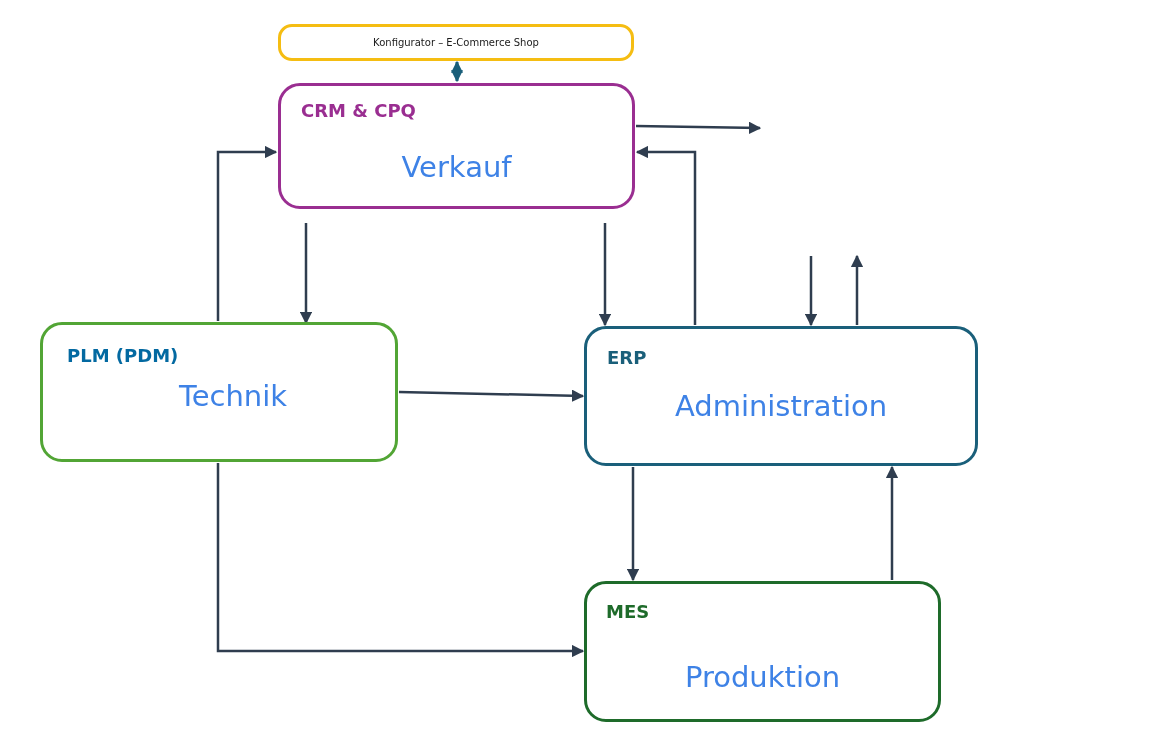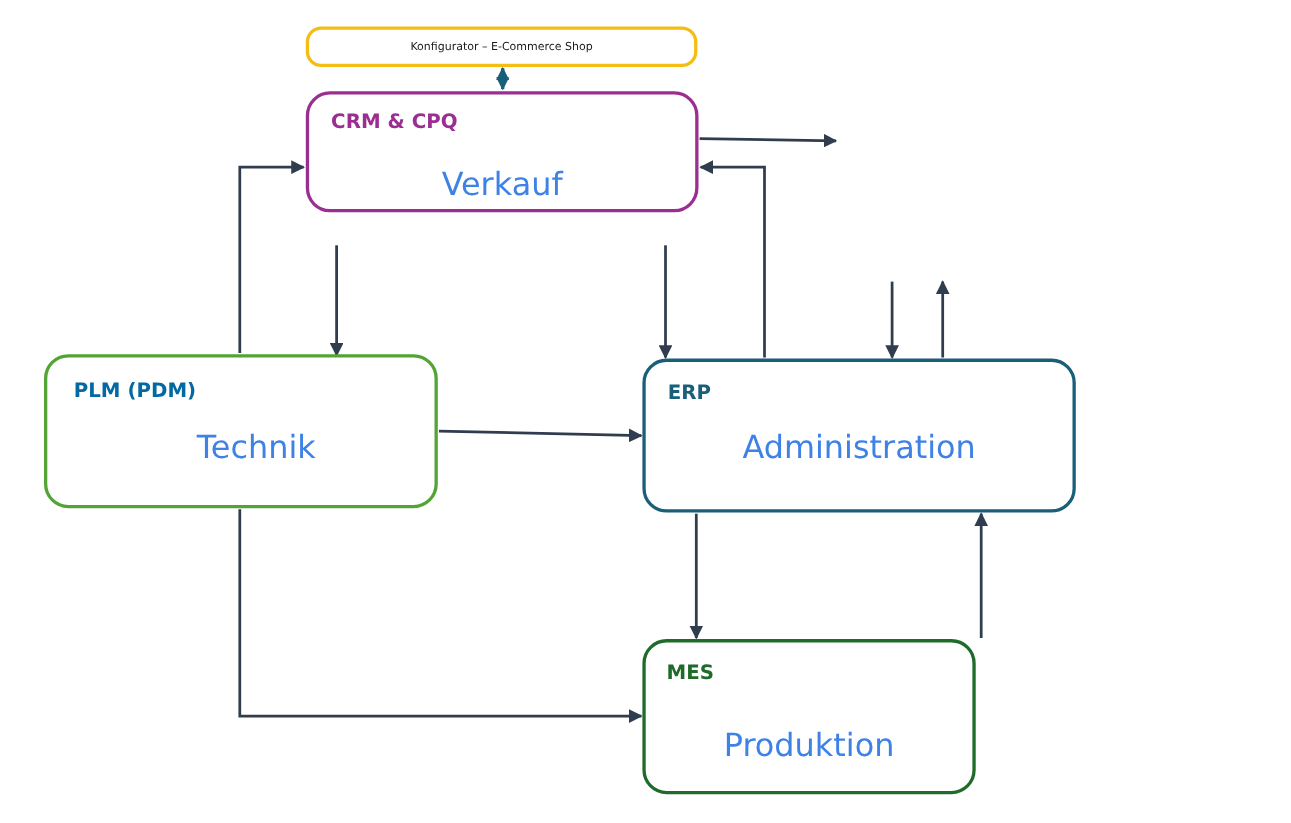--- a/index.html
+++ b/index.html
@@ -5,33 +5,33 @@
     html, body { margin: 0; padding: 0; background: #ffffff; }
     body { width: 1174px; height: 748px; position: relative; overflow: hidden;
            font-family: "Liberation Sans", sans-serif; }
     #diagram { position: absolute; left: 0; top: 0; width: 1174px; height: 748px; }
     .box { position: absolute; box-sizing: border-box; background: #fff; border-style: solid; }
     .box .tag { position: absolute; font-weight: bold; font-size: 18px; font-family: "DejaVu Sans", sans-serif; }
     .box .main { position: absolute; left: 0; right: 0; text-align: center; font-size: 29px; color: #3e82e6;
                  font-family: "DejaVu Sans", sans-serif; }
     #konfig { left: 278px; top: 24px; width: 356px; height: 37px; border-width: 3px; border-color: #f5bd12; border-radius: 14px;
               text-align: center; line-height: 31px; font-size: 10px; color: #1a1a1a; font-family: "DejaVu Sans", sans-serif; }
-    #crm { left: 278px; top: 83px; width: 357px; height: 110px; border-width: 3px; border-color: #9a2e91; border-radius: 22px; }
+    #crm { left: 278px; top: 83px; width: 357px; height: 126px; border-width: 3px; border-color: #9a2e91; border-radius: 22px; }
     #crm .tag { left: 20px; top: 14px; color: #9a2e91; }
     #crm .main { top: 64px; }
     #pms { left: 769px; top: 112px; width: 357px; height: 140px; border-width: 3px; border-color: #92d050; border-radius: 22px; }
     #pms .tag { left: 19px; top: 16px; color: #92d050; }
     #pms .main { top: 60px; }
     #plm { left: 40px; top: 322px; width: 358px; height: 140px; border-width: 3px; border-color: #52a535; border-radius: 22px; }
     #plm .tag { left: 24px; top: 20px; color: #0369a1; }
-    #plm .main { top: 64px; margin-left: 28px; }
+    #plm .main { top: 54px; margin-left: 28px; }
     #erp { left: 584px; top: 326px; width: 394px; height: 140px; border-width: 3px; border-color: #1a5f7a; border-radius: 22px; }
     #erp .tag { left: 20px; top: 18px; color: #1a5f7a; }
     #erp .main { top: 60px; }
-    #mes { left: 584px; top: 581px; width: 303px; height: 141px; border-width: 3px; border-color: #1e6b2a; border-radius: 22px; }
+    #mes { left: 584px; top: 581px; width: 357px; height: 141px; border-width: 3px; border-color: #1e6b2a; border-radius: 22px; }
     #mes .tag { left: 19px; top: 17px; color: #1e6b2a; }
     #mes .main { top: 76px; }
     svg#arrows { position: absolute; left: 0; top: 0; width: 1174px; height: 748px; pointer-events: none; }
   </style>
 </head>
 <body>
 
 <div id="diagram">
 
   <svg id="arrows" xmlns="http://www.w3.org/2000/svg">

